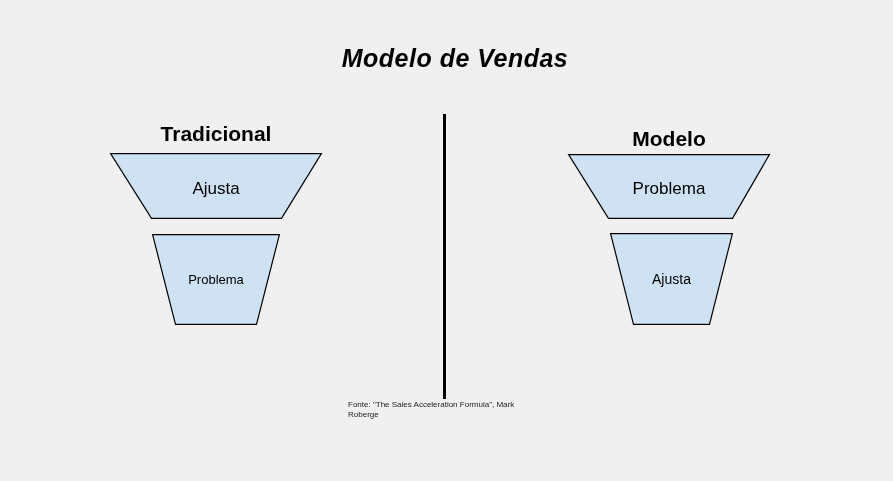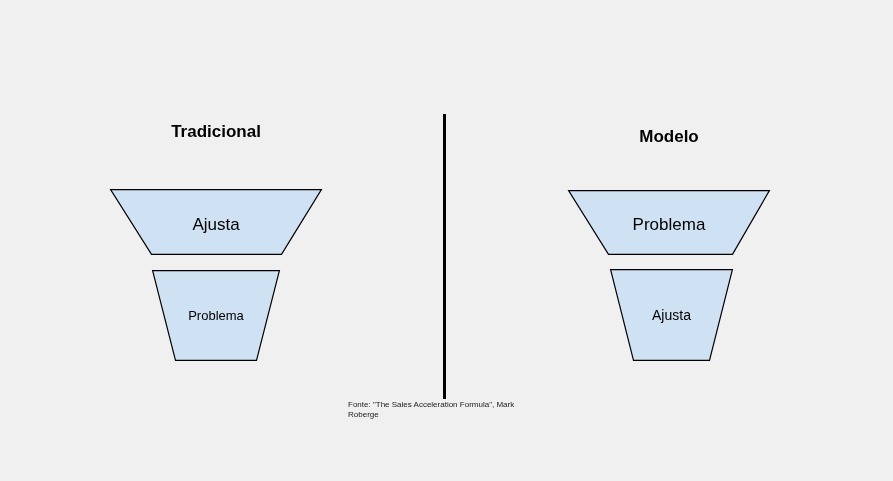--- a/index.html
+++ b/index.html
@@ -23,33 +23,32 @@
     text-align: center;
     font-size: 25px;
     font-weight: bold;
     font-style: italic;
     color: #000;
     letter-spacing: 0.5px;
   }
   .heading {
     position: absolute;
     text-align: center;
-    font-size: 17px;
+    font-size: 21px;
     font-weight: bold;
     color: #000;
   }
   .heading-left  { left: 110px; top: 122px; width: 212px; }
   .heading-right { left: 568px; top: 127px; width: 202px; }
 
   .trap {
     position: absolute;
     display: flex;
     align-items: center;
     justify-content: center;
-    margin-top: 36px;
   }
   .trap svg {
     position: absolute;
     left: 0; top: 0;
     width: 100%; height: 100%;
     overflow: visible;
   }
   .trap-label {
     position: relative;
     color: #000;
@@ -86,20 +85,21 @@
     fill: #cfe2f3;
     stroke: #000000;
     stroke-width: 1.2;
   }
 </style>
 </head>
 <body>
 
 <div class="canvas">
 
+  <div class="title">Modelo de Vendas</div>
 
   <div class="heading heading-left">Tradicional</div>
 
   <div class="heading heading-right">Modelo</div>
 
   <div class="trap" id="trap-trad-top">
     <svg viewBox="0 0 212 66" preserveAspectRatio="none">
       <polygon points="0.6,0.6 211.4,0.6 171.5,65.4 41.5,65.4"></polygon>
     </svg>
     <div class="trap-label">Ajusta</div>

